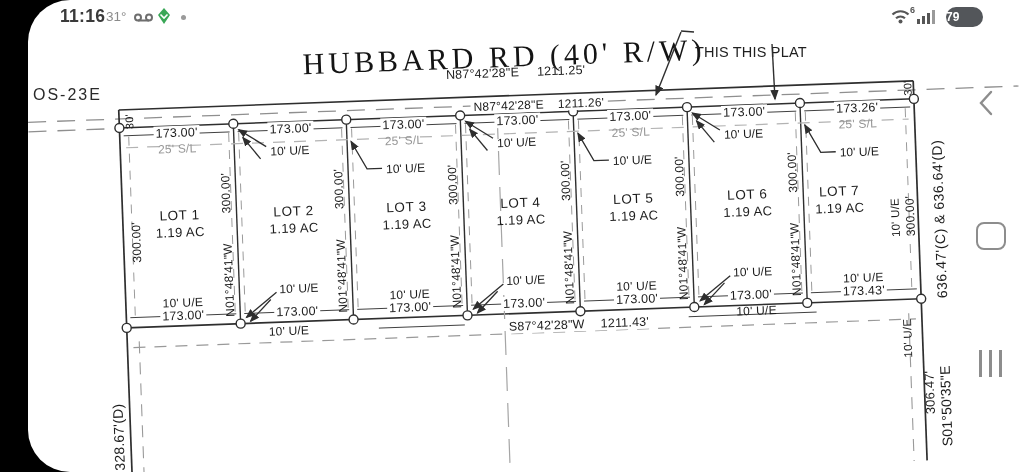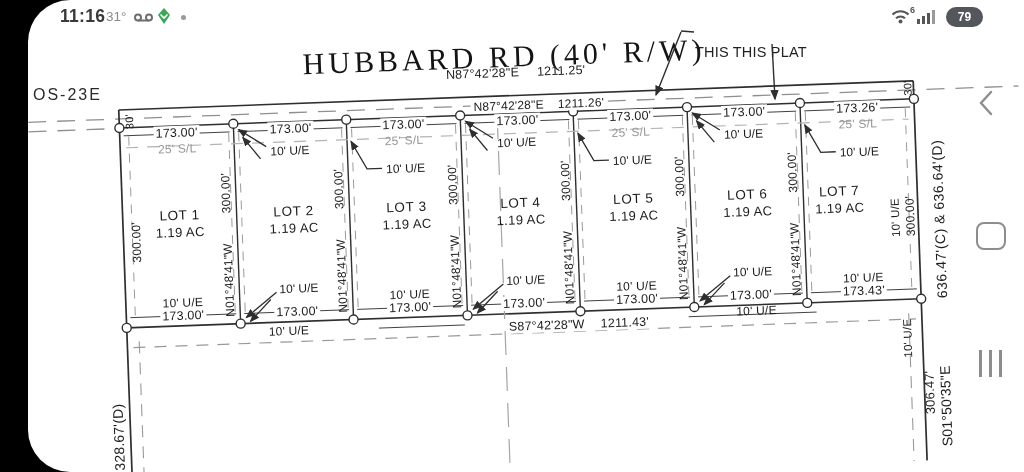--- a/index.html
+++ b/index.html
@@ -7,21 +7,21 @@
        font-family:"Liberation Sans",sans-serif;}
   .screen{position:absolute;left:28px;top:0;width:996px;height:472px;background:#fff;
           border-radius:42px 0 0 42px;overflow:hidden;}
   
   .sb-time{position:absolute;left:32px;top:6px;font-size:17.5px;font-weight:700;color:#3a3a3a;letter-spacing:.3px}
   .sb-temp{position:absolute;left:78px;top:9px;font-size:13.5px;color:#8a8a8a}
   .sb-dot{position:absolute;left:153px;top:15px;width:5px;height:5px;border-radius:50%;background:#9a9a9a}
   .sb-ic{position:absolute}
   .sb-wifi6{position:absolute;left:882px;top:5px;font-size:9px;color:#555;font-weight:700}
   .battery{position:absolute;left:918px;top:7px;width:37px;height:20px;border-radius:10px;
-           background:#53565a;color:#fff;font-size:12px;font-weight:700;text-align:center;line-height:20px}
+           background:#53565a;color:#fff;font-size:12px;font-weight:700;text-align:left;line-height:20px}
   
   .nav-home{position:absolute;left:948px;top:222px;width:26px;height:24px;border:2.5px solid #8d8d8d;border-radius:8px}
   .nav-recents{position:absolute;left:951px;top:350px;display:flex;gap:7px}
   .nav-recents i{display:block;width:3px;height:27px;background:#8d8d8d}
   
   .plat{position:absolute;left:90px;top:90px;width:830px;height:400px;
         transform:rotate(-2.1deg);transform-origin:0 0;}
   .anch{position:absolute;width:0;height:0}
   .anch>span{display:inline-block;white-space:nowrap;transform:translate(-50%,-50%);}
   .anch>span.v{transform:translate(-50%,-50%) rotate(-90deg)}

